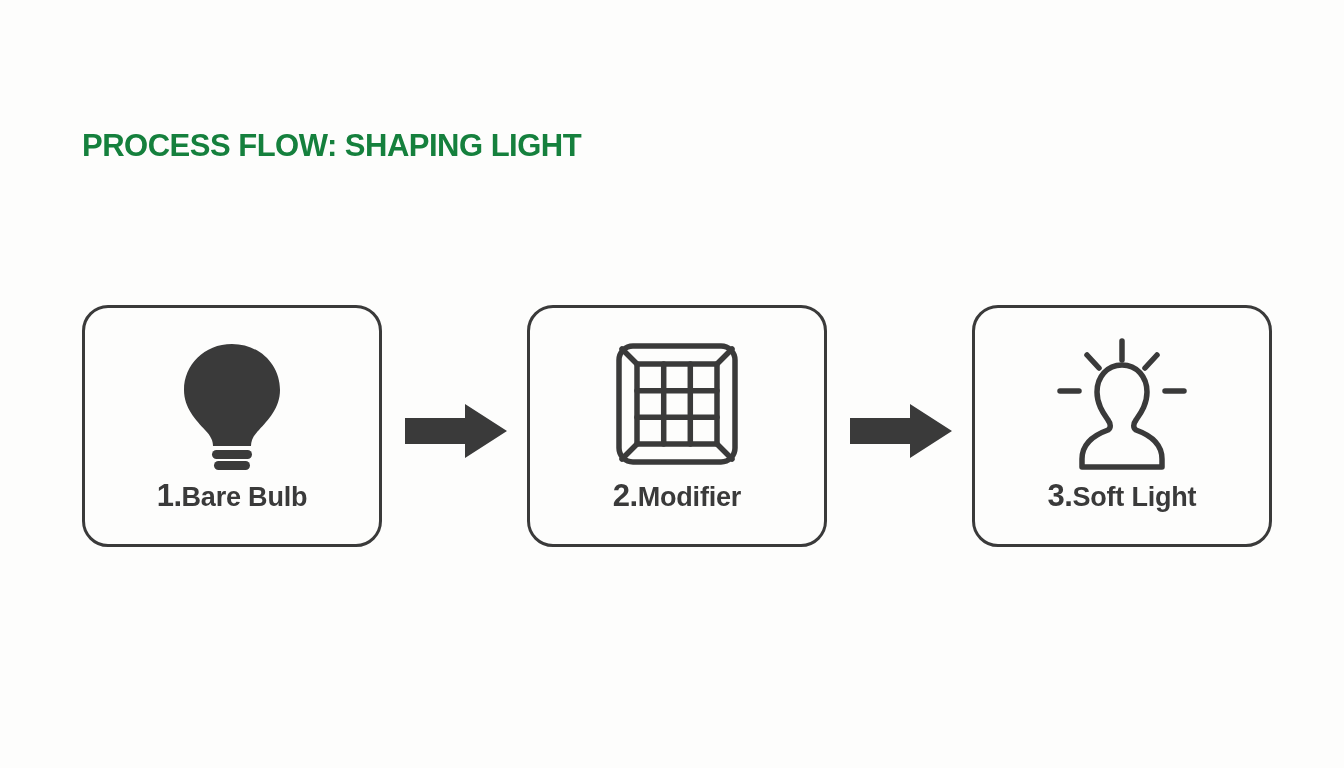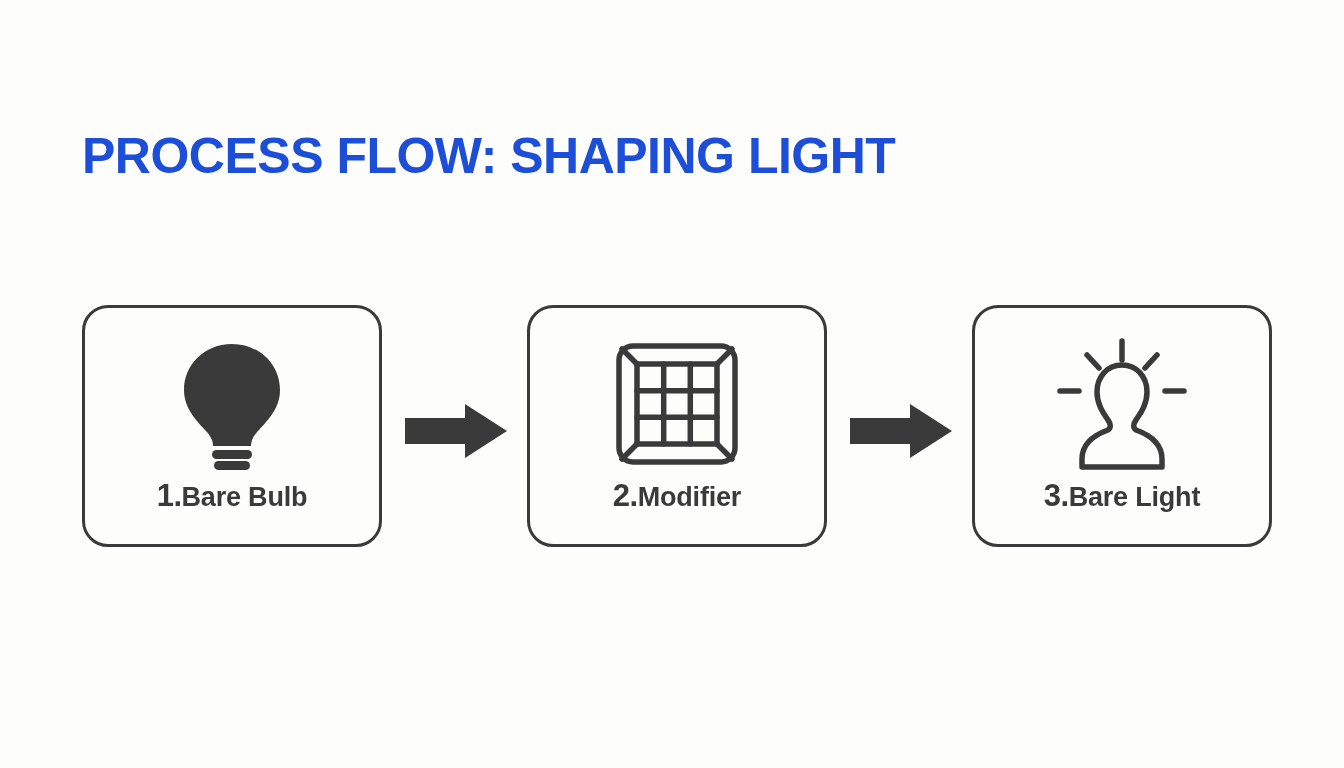--- a/index.html
+++ b/index.html
@@ -19,24 +19,24 @@
     position: relative;
     width: 1344px;
     height: 768px;
   }
 
   
   .page-title {
     position: absolute;
     left: 82px;
     top: 128px;
-    font-size: 50px;
+    font-size: 31px;
     font-weight: 700;
     letter-spacing: -0.5px;
-    color: #1d4ed8;
+    color: #15803d;
     white-space: nowrap;
     line-height: 1.15;
   }
 
   
   .flow-row {
     position: absolute;
     left: 0;
     top: 305px;
     width: 1344px;
@@ -195,18 +195,18 @@
                      L 108 121
                      C 108 106, 96 97, 82 92
                      C 79 90, 79 86, 82 82
                      C 86 76, 93 67, 93 54
                      C 93 39, 83 27, 68 27 Z"></path>
           </g>
         </svg>
       </div>
       <div class="step-label">
         <span class="step-num">3.</span>
-        <span class="step-name">Bare Light</span>
+        <span class="step-name">Soft Light</span>
       </div>
     </div>
 
   </div>
 </div>
 
 </body></html>

